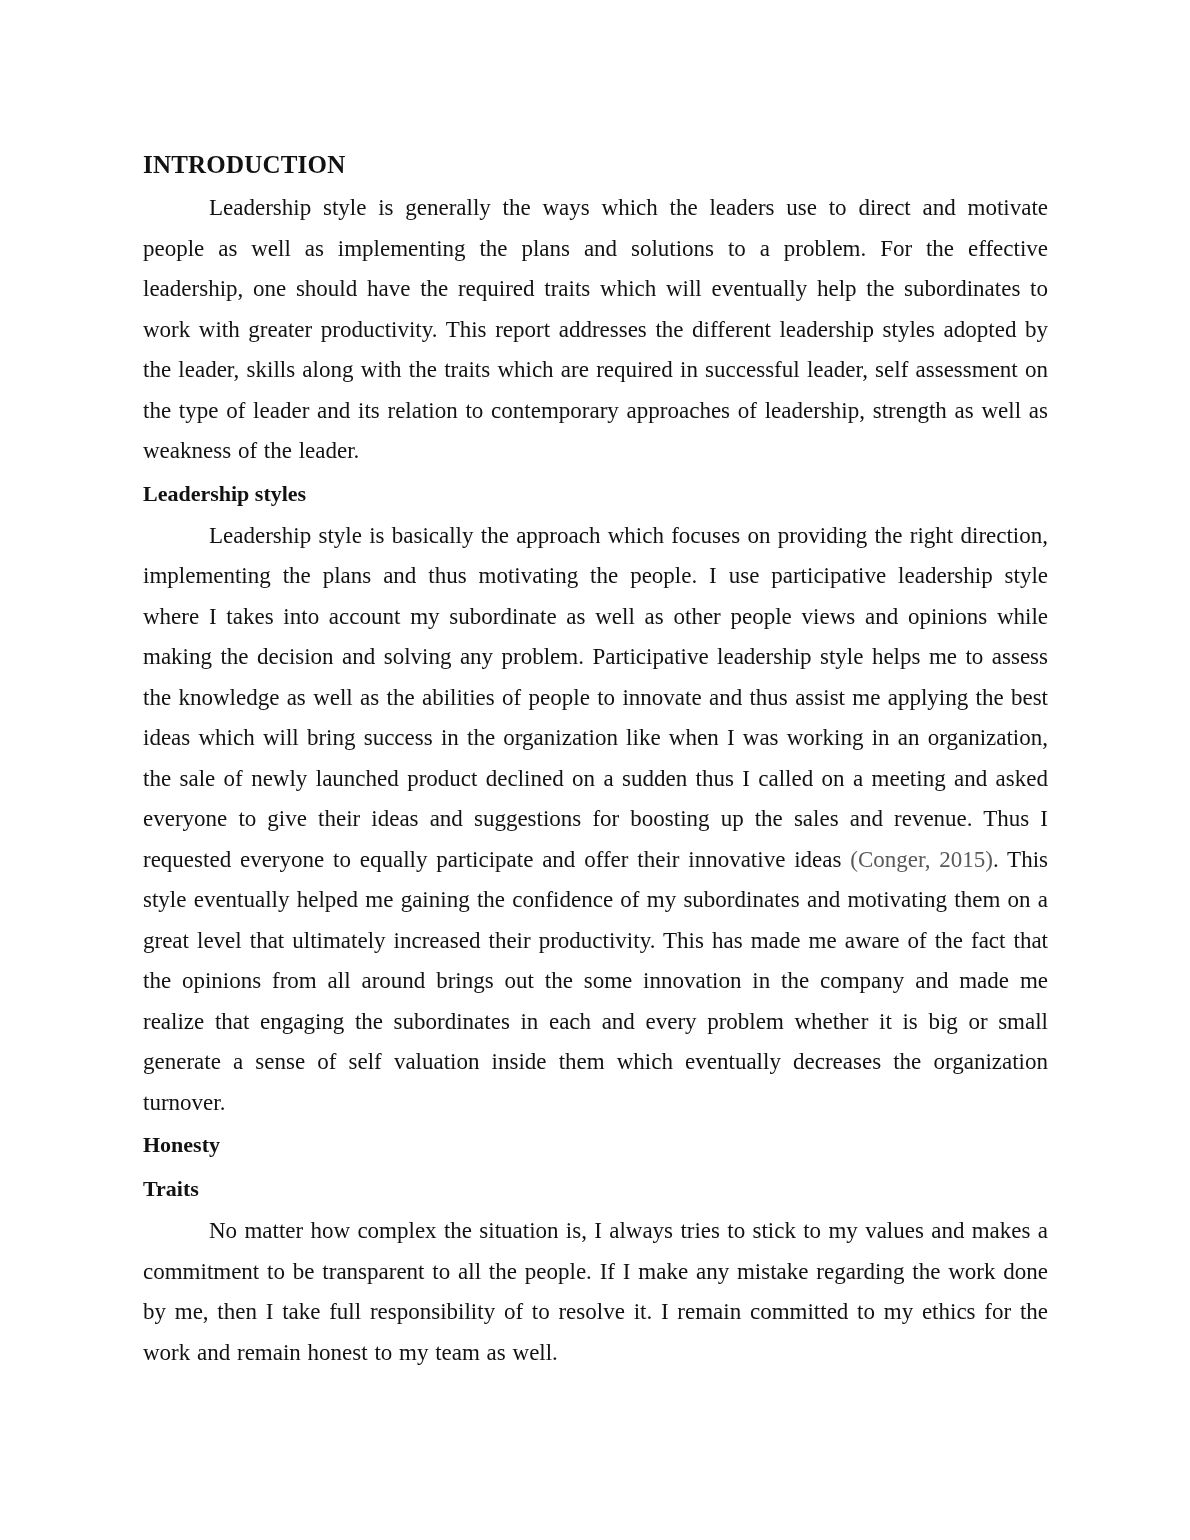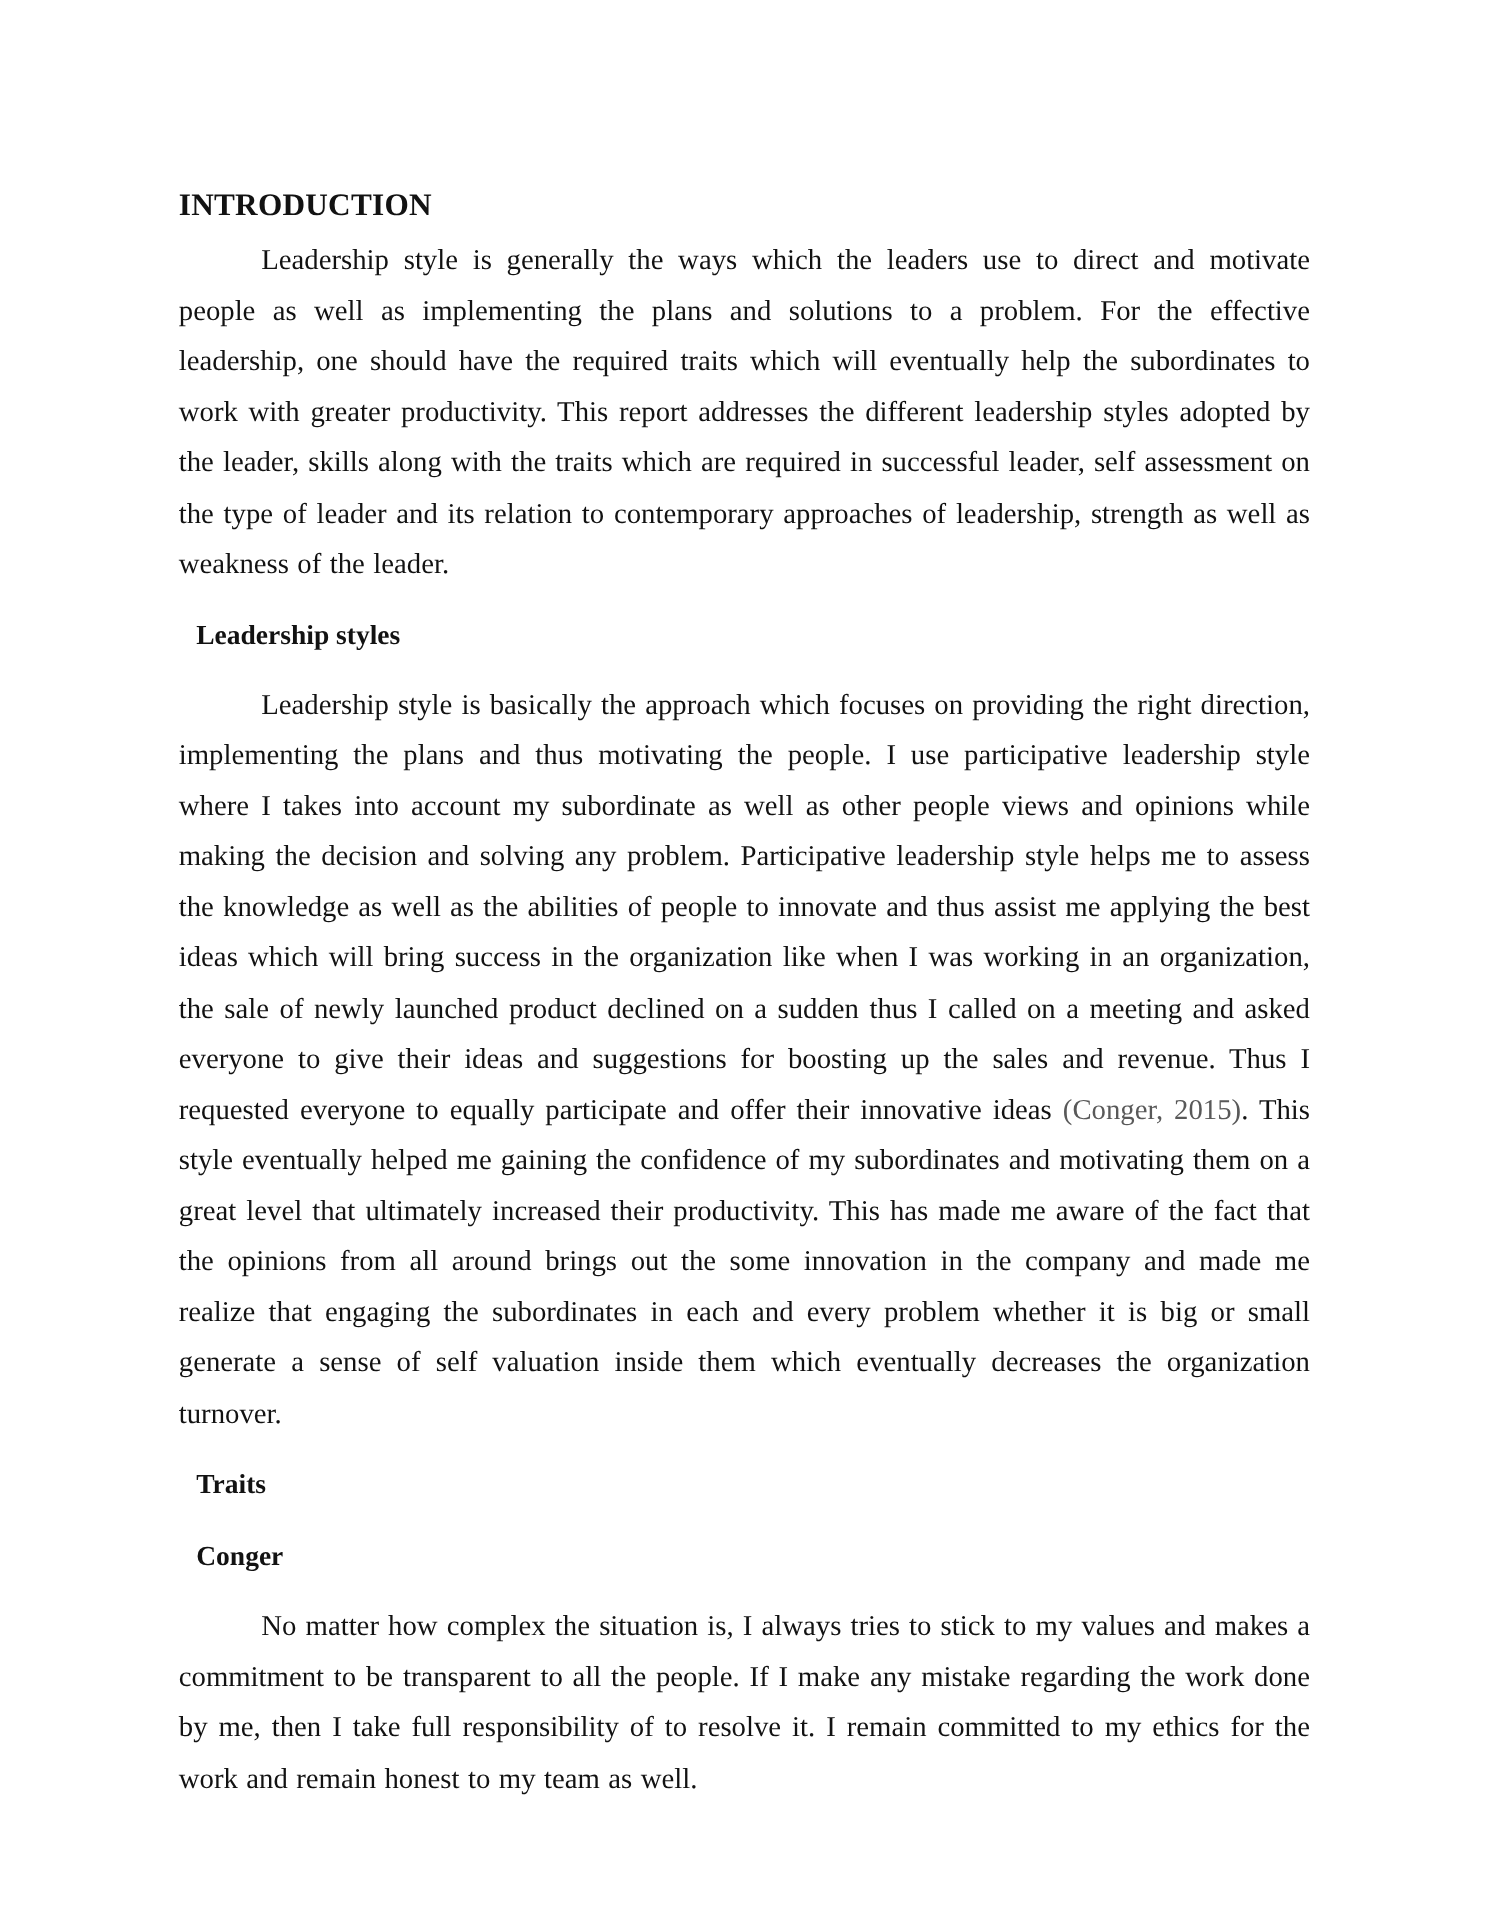--- a/index.html
+++ b/index.html
@@ -20,21 +20,21 @@
     font-size: 25px;
     font-weight: bold;
     line-height: 46px;
     margin: 0;
     letter-spacing: 0.2px;
   }
   .h-sub {
     font-size: 22px;
     font-weight: bold;
     line-height: 44px;
-    margin: 14px;
+    margin: 0;
   }
   .body-para {
     font-size: 23px;
     line-height: 40.5px;
     text-align: justify;
     text-indent: 66px;
     margin: 0;
     word-spacing: 1px;
   }
   .citation {
@@ -49,19 +49,19 @@
   <h1 class="h-main">INTRODUCTION</h1>
 
   <p class="body-para">Leadership style is generally the ways which the leaders use to direct and motivate people as well as implementing the plans and solutions to a problem. For the effective leadership, one should have the required traits which will eventually help the subordinates to work with greater productivity. This report addresses the different leadership styles adopted by the leader, skills along with the traits which are required in successful leader, self assessment on the type of leader and its relation to contemporary approaches of leadership, strength as well as weakness of the leader.</p>
 
 
 
   <h2 class="h-sub">Leadership styles</h2>
 
   <p class="body-para"><span>Leadership style is basically the approach which focuses on providing the right direction, implementing the plans and thus motivating the people. I use participative leadership style where I takes into account my subordinate as well as other people views and opinions while making the decision and solving any problem. Participative leadership style helps me to assess the knowledge as well as the abilities of people to innovate and thus assist me applying the best ideas which will bring success in the organization like when I was working in an organization, the sale of newly launched product declined on a sudden thus I called on a meeting and asked everyone to give their ideas and suggestions for boosting up the sales and revenue. Thus I requested everyone to equally participate and offer their innovative ideas </span><span class="citation" data-color="colors.citation" style="color: rgb(89, 89, 89);">(Conger, 2015)</span><span>. This style eventually helped me gaining the confidence of my subordinates and motivating them on a great level that ultimately increased their productivity. This has made me aware of the fact that the opinions from all around brings out the some innovation in the company and made me realize that engaging the subordinates in each and every problem whether it is big or small generate a sense of self valuation inside them which eventually decreases the organization turnover.</span></p>
 
+  <h2 class="h-sub">Honesty</h2>
+
   <h2 class="h-sub">Traits</h2>
-
-  <h2 class="h-sub">Conger</h2>
 
   <p class="body-para">No matter how complex the situation is, I always tries to stick to my values and makes a commitment to be transparent to all the people. If I make any mistake regarding the work done by me, then I take full responsibility of to resolve it. I remain committed to my ethics for the work and remain honest to my team as well.</p>
 
 </div>
 
 </body></html>

